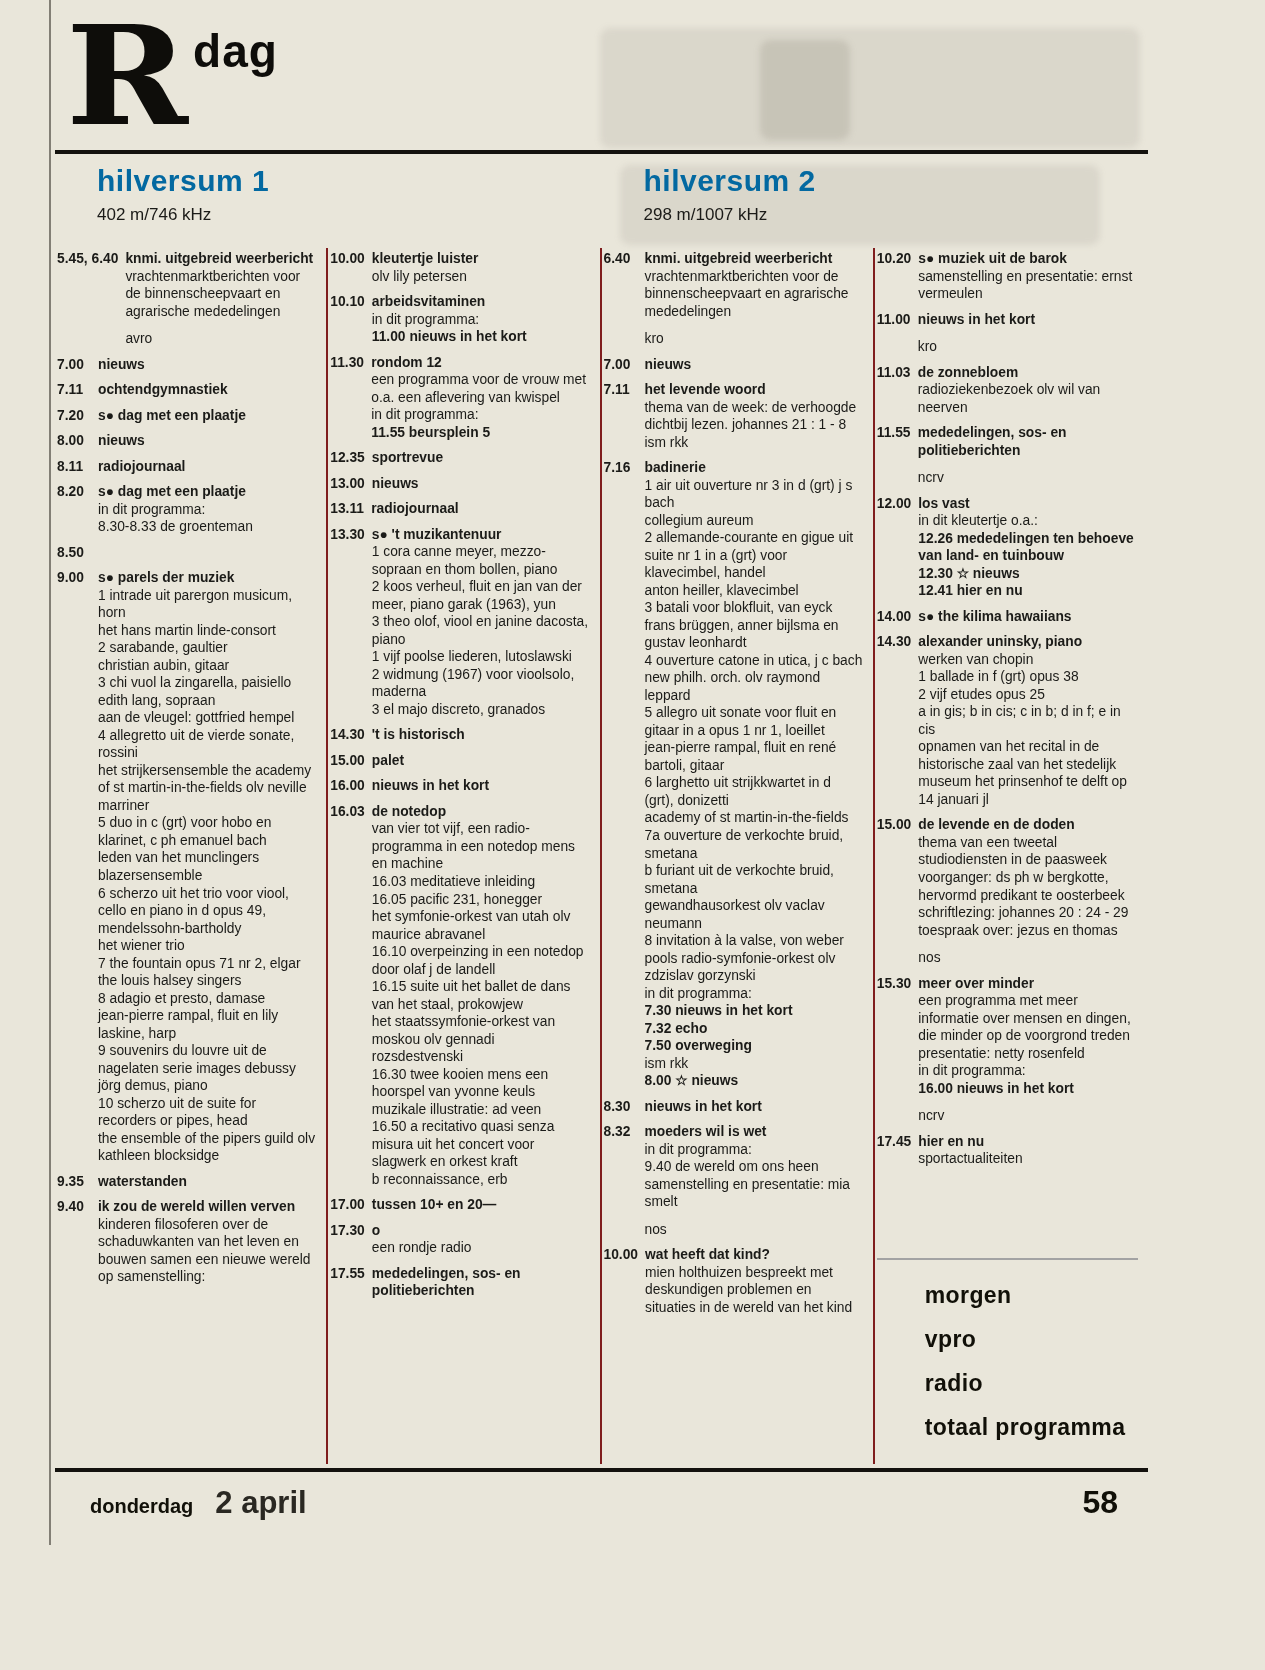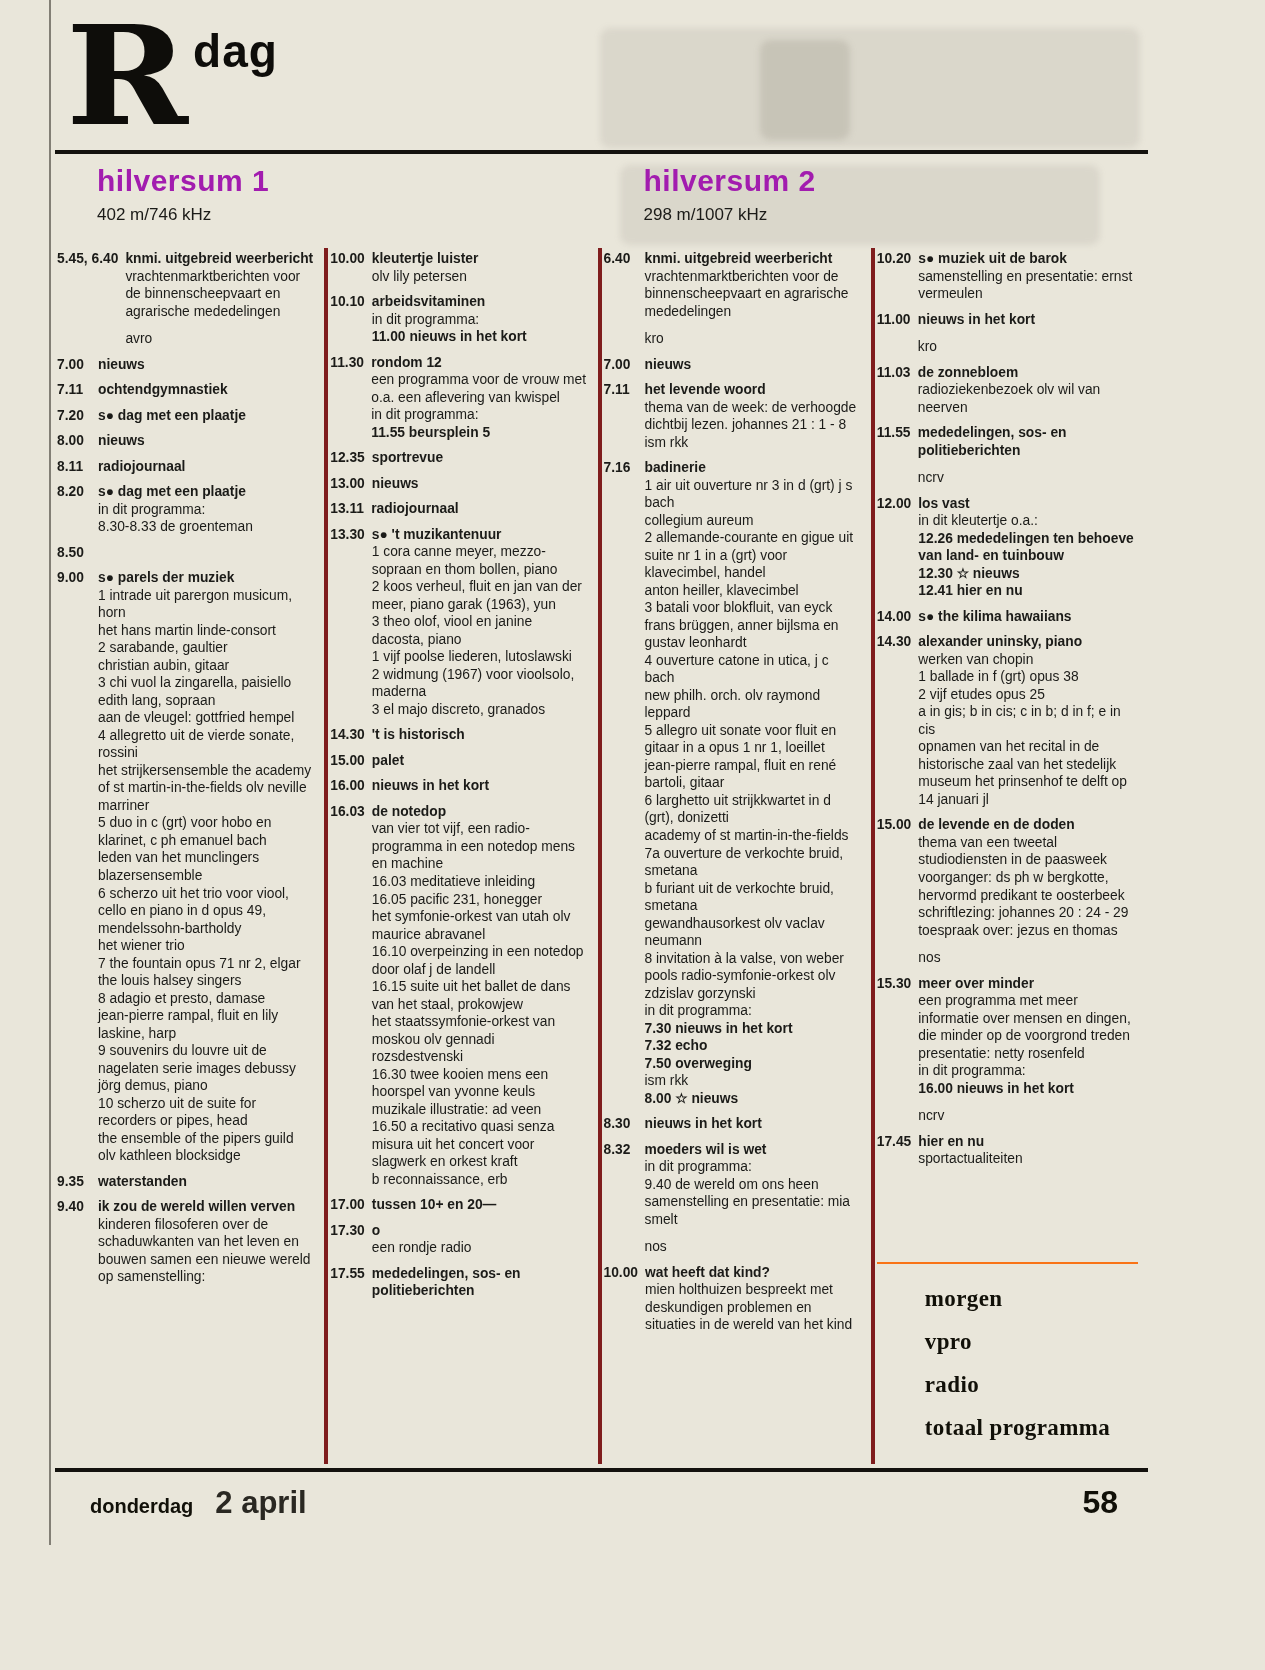--- a/index.html
+++ b/index.html
@@ -16,40 +16,40 @@
   .logo-r {
     font-family:"DejaVu Serif", serif; font-weight:bold; font-size:136px; line-height:.8;
     color:#0e0d0a; transform:scaleX(1.08); transform-origin:left top;
   }
   .logo-dag { font-weight:bold; font-size:46px; line-height:1; margin-left:14px; margin-top:6px; letter-spacing:1px; color:#0e0d0a; }
 
   .top-rule { position:absolute; left:55px; top:150px; width:1093px; height:4px; background:#14120e; }
 
   .station-row { position:absolute; left:55px; top:164px; width:1093px; display:grid; grid-template-columns:1fr 1fr; }
   .station { padding-left:42px; }
-  .station-name { font-size:30px; font-weight:bold; letter-spacing:.5px; color:#a21caf; }
+  .station-name { font-size:30px; font-weight:bold; letter-spacing:.5px; color:#0369a1; }
   .station-freq { font-size:17px; margin-top:7px; }
 
   .columns {
     position:absolute; left:55px; top:248px; width:1093px; height:1216px;
     display:grid; grid-template-columns:1fr 1fr 1fr 1fr; overflow:hidden;
   }
-  .col { padding:2px 10px 0 2px; border-right:4px solid #7f1d1d; display:flex; flex-direction:column; min-width:0; }
+  .col { padding:2px 10px 0 2px; border-right:2px solid #7f1d1d; display:flex; flex-direction:column; min-width:0; }
   .col:last-child { border-right:none; }
   .entries { min-width:0; }
 
   .entry { display:flex; margin-bottom:8px; font-size:13.8px; line-height:1.27; }
   .time { flex:0 0 auto; min-width:34px; font-weight:bold; white-space:nowrap; margin-right:7px; }
   .body { flex:1; min-width:0; }
   .title { font-weight:bold; }
   .line.bold { font-weight:bold; }
   .line.net { margin-top:10px; }
   .lt { font-weight:normal; }
 
-  .promo { margin-top:auto; border-top:2px solid #f97316; padding:22px 0 6px 48px;font-family:Liberation Serif, serif; }
+  .promo { margin-top:auto; border-top:2px solid #a3a3a3; padding:22px 0 6px 48px; }
   .promo-line { font-size:23px; font-weight:bold; margin-bottom:17px; letter-spacing:.4px; color:#111008; }
 
   .footer {
     position:absolute; left:55px; top:1468px; width:1093px;
     border-top:4px solid #14120e; padding-top:12px;
     display:flex; align-items:baseline;
   }
   .footer-day { font-size:20px; font-weight:bold; margin-left:35px; color:#111008; }
   .footer-date { font-size:31px; font-weight:bold; margin-left:22px; color:#2a2822; }
   .footer-page { margin-left:auto; margin-right:30px; font-size:32px; font-weight:bold; color:#111008; }

